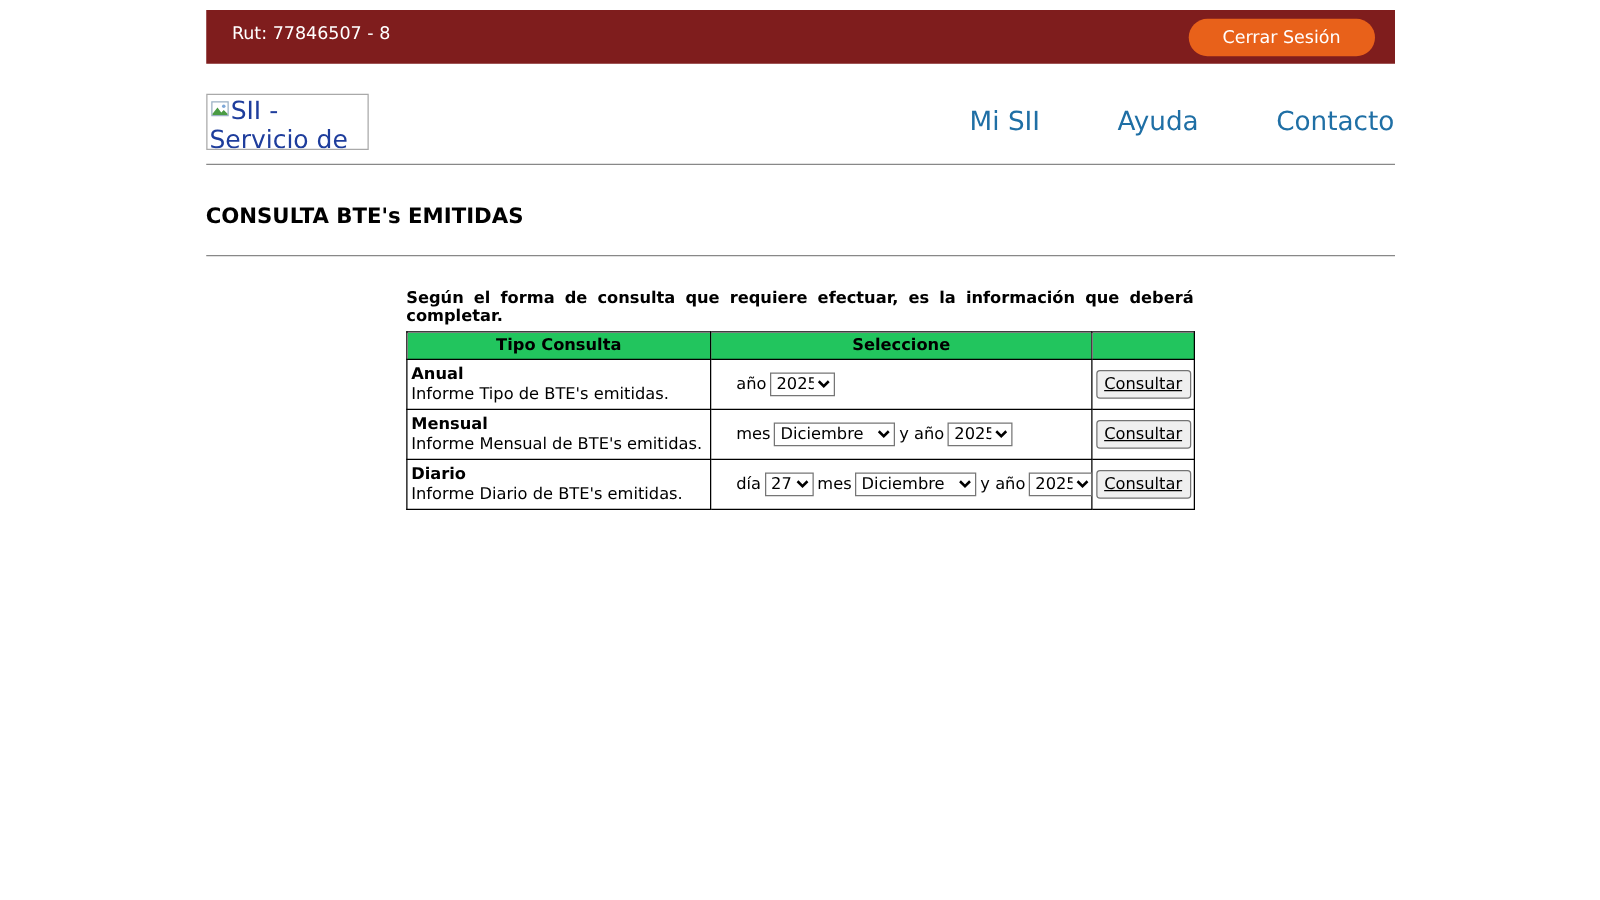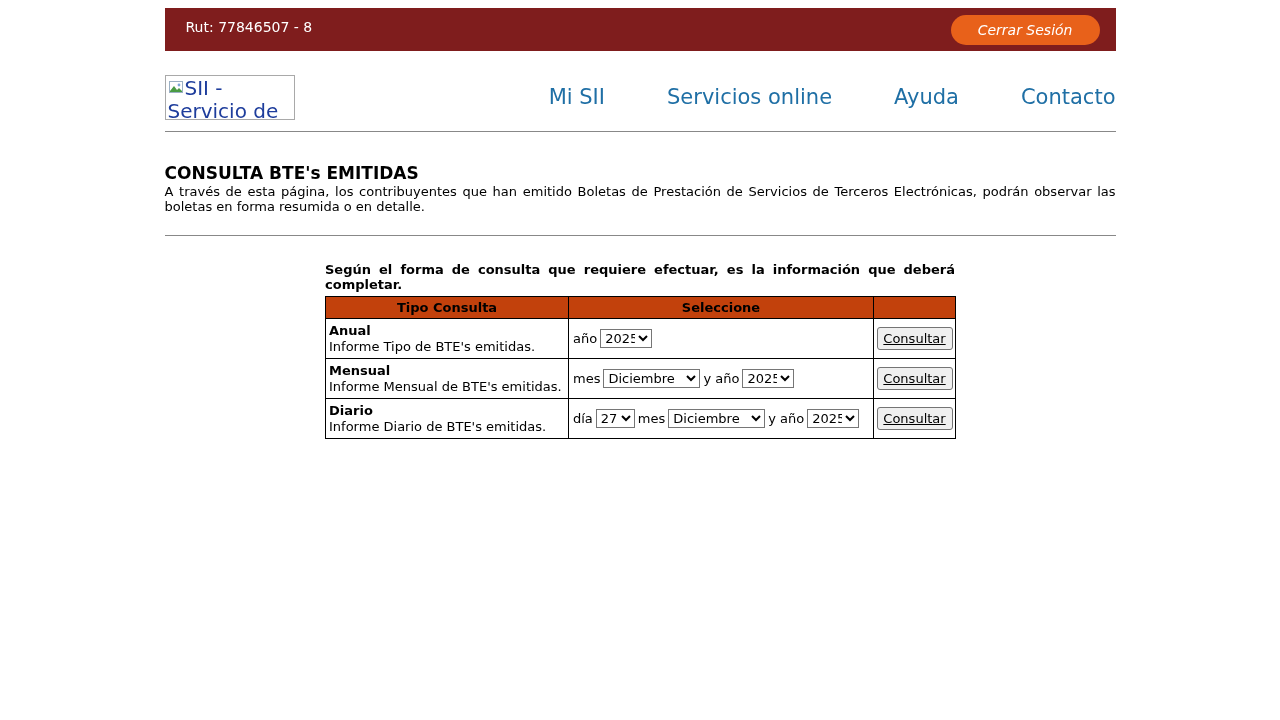--- a/index.html
+++ b/index.html
@@ -28,21 +28,20 @@
   .logout-btn {
     align-self: center;
     background: #e8611a;
     color: #ffffff;
     border: none;
     border-radius: 16px;
     padding: 7px 27px;
     font-size: 14px;
     font-family: inherit;
     cursor: pointer;
-    font-style: italic;
   }
 
   
   .navrow {
     display: flex;
     justify-content: space-between;
     align-items: center;
     margin-top: 22px;
     height: 48px;
   }
@@ -95,30 +94,30 @@
   table.consulta {
     border-collapse: collapse;
     table-layout: fixed;
     width: 630px;
   }
   .consulta th, .consulta td {
     border: 1px solid #000;
     overflow: hidden;
   }
   .consulta th {
-    background: #c2410c;
+    background: #22c55e;
     font-size: 13px;
     font-weight: bold;
     padding: 3px 2px;
     text-align: center;
   }
   .consulta td { height: 40px; vertical-align: middle; }
   .cell-tipo { padding: 2px 3px; white-space: nowrap; line-height: 16px; }
   .row-name { font-weight: bold; }
-  .cell-sel { padding: 2px 4px; white-space: nowrap; margin-top: 11px; }
+  .cell-sel { padding: 2px 20px; white-space: nowrap; margin-top: 11px; }
   .cell-btn { text-align: center; padding: 1px; }
   .sel {
     font-size: 13px;
     font-family: inherit;
     margin: 0 3px;
     background: #fff;
   }
   .sel-year  { width: 52px; }
   .sel-month { width: 97px; }
   .sel-day   { width: 39px; }
@@ -148,30 +147,28 @@
   <div class="navrow">
     <div class="logo-box">
       <svg class="broken-img-icon" width="16" height="16" viewBox="0 0 16 16">
         <rect x="1.5" y="2.5" width="13" height="11" fill="#ffffff" stroke="#9bb0c4" stroke-width="1"></rect>
         <polygon points="2,12 6,7 9,11 11,9 14,12 14,13 2,13" fill="#4a9b44"></polygon>
         <circle cx="11" cy="6" r="1.4" fill="#7ea8d8"></circle>
       </svg><span>SII - Servicio de</span>
     </div>
     <div class="nav-links">
       <span>Mi SII</span>
-      <span>Servicios online</span>
       <span>Ayuda</span>
       <span>Contacto</span>
     </div>
   </div>
 
   <hr class="rule">
 
   <h1 class="page-title">CONSULTA BTE's EMITIDAS</h1>
-  <p class="page-desc">A través de esta página, los contribuyentes que han emitido Boletas de Prestación de Servicios de Terceros Electrónicas, podrán observar las boletas en forma resumida o en detalle.</p>
 
   <hr class="rule" style="margin-top:21px;">
 
   <div class="center-block">
     <p class="intro">Según el forma de consulta que requiere efectuar, es la información que deberá completar.</p>
     <table class="consulta">
       <colgroup>
           <col style="width:243px">
           <col style="width:305px">
           <col style="width:82px">

